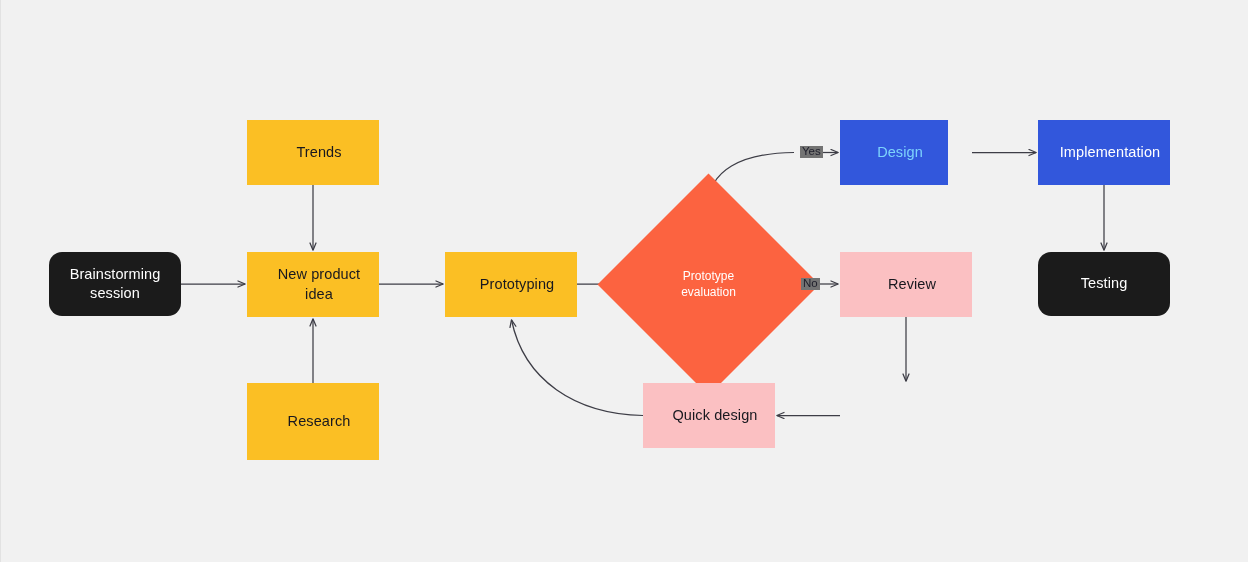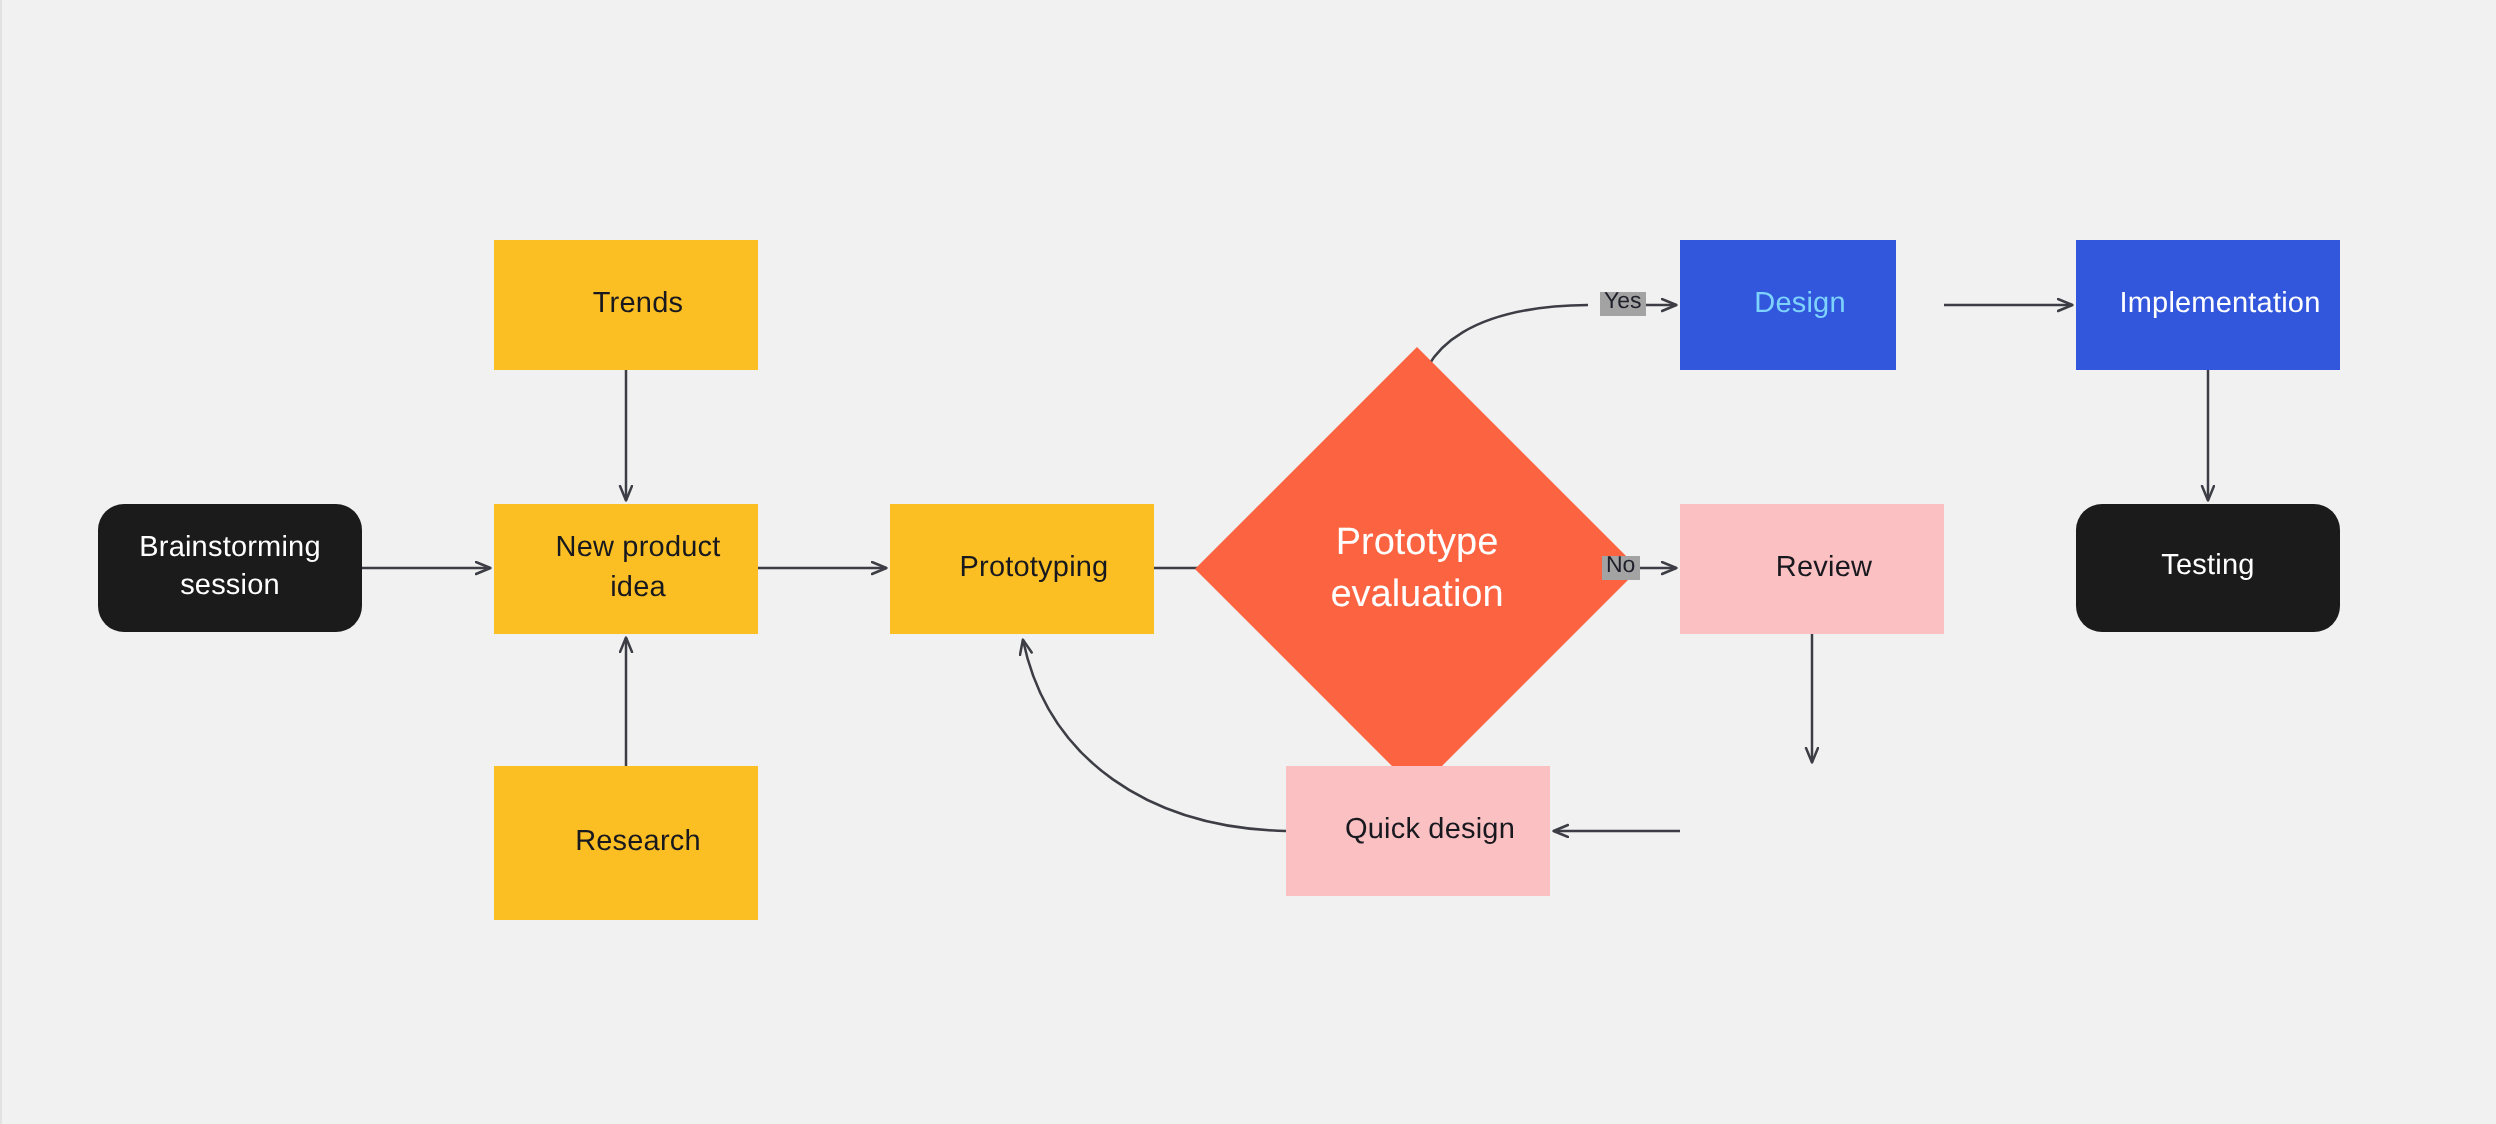--- a/index.html
+++ b/index.html
@@ -62,29 +62,29 @@
     position: absolute;
     left: 0; top: 0;
     width: 100%;
     height: 100%;
     transform: rotate(45deg);
   }
   .diamond-label {
     position: relative;
     z-index: 2;
     text-align: center;
-    font-size: 19px;
+    font-size: 12px;
     line-height: 1.32;
     white-space: pre-line;
   }
   .edge-label {
     position: absolute;
     font-size: 11.5px;
     color: #20202c;
-    background: #a3a3a3;
+    background: #737373;
     padding: 0 2px;
     line-height: 1;
     font-family: "Liberation Sans", sans-serif;
   }
 </style>
 </head>
 <body>
 
 <div id="canvas">
 

